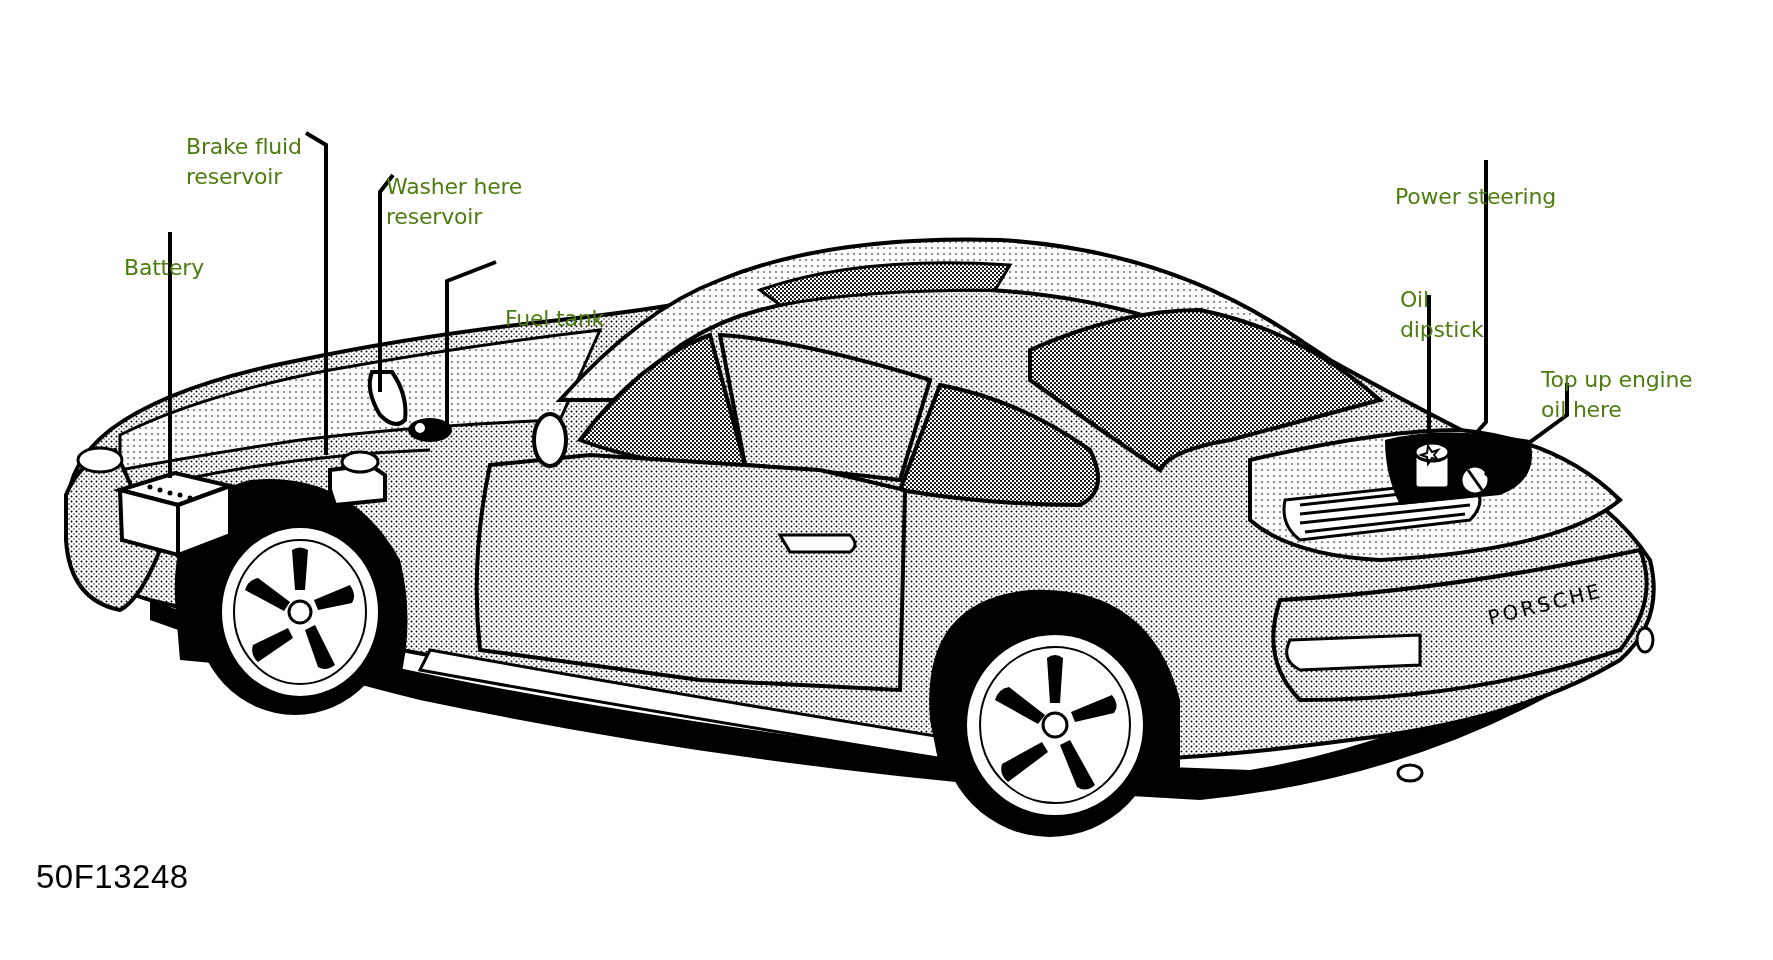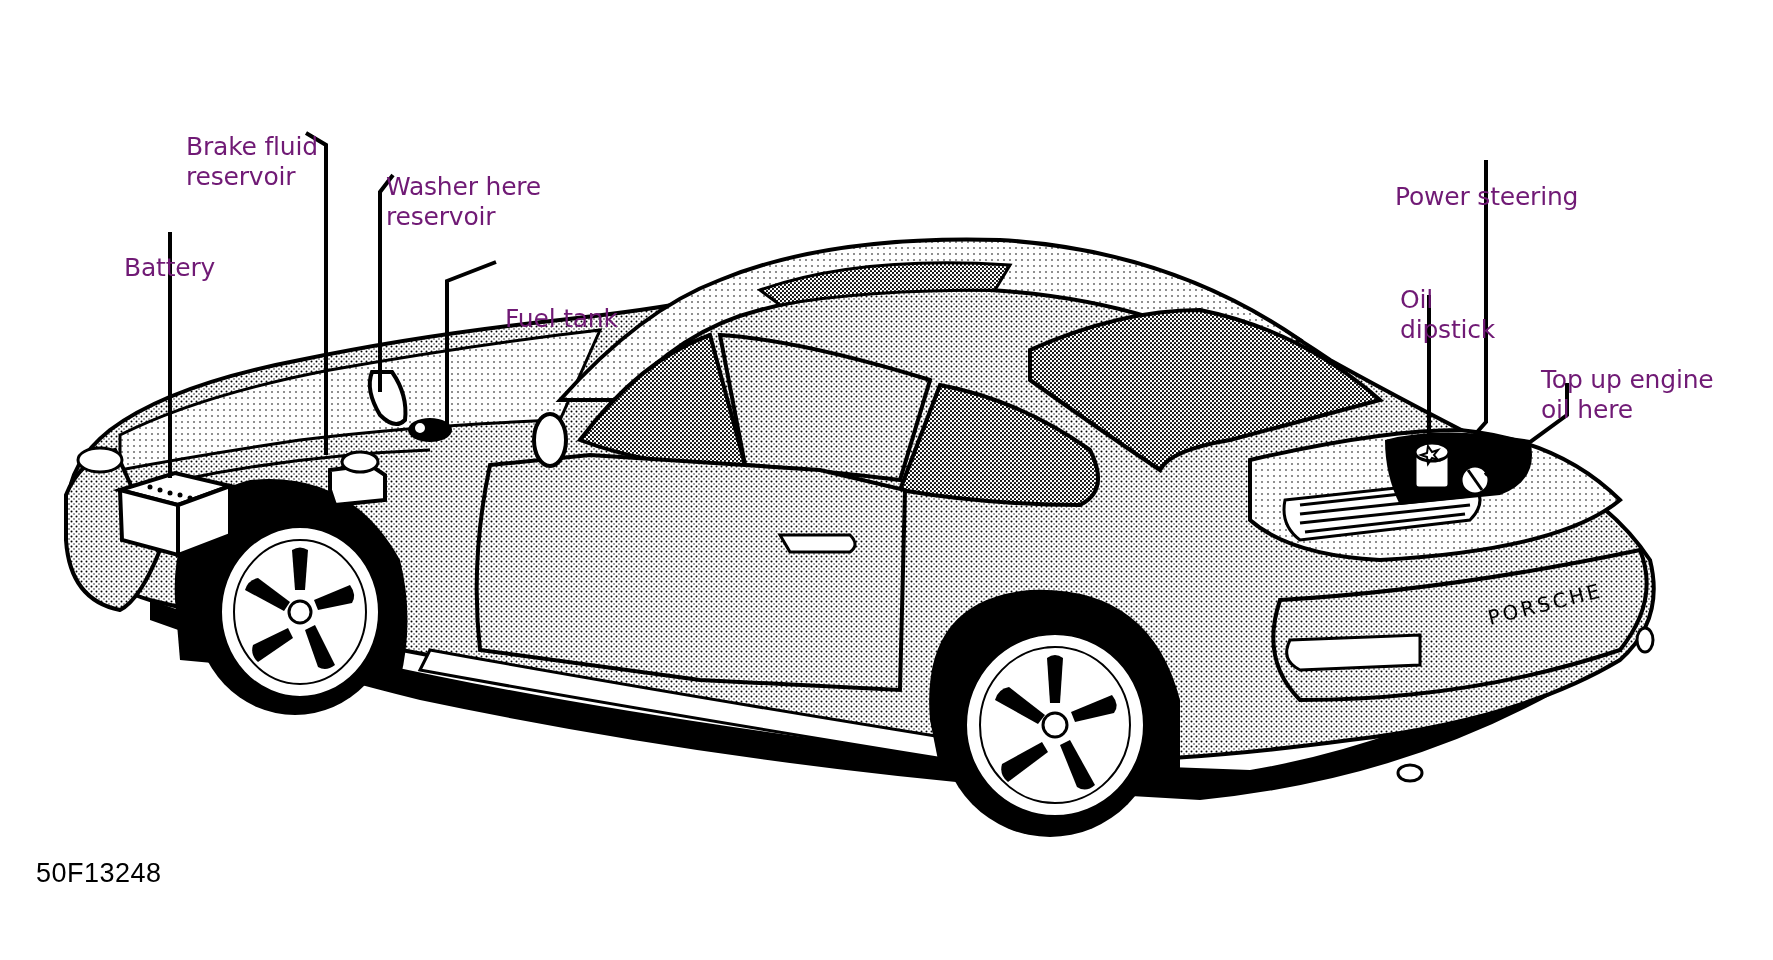--- a/index.html
+++ b/index.html
@@ -1,22 +1,22 @@
 <!DOCTYPE html>
 <html><head>
 <meta charset="utf-8">
 <style>
   html, body { margin:0; padding:0; background:#ffffff; }
   body { width:1773px; height:960px; position:relative; overflow:hidden;
          font-family:"DejaVu Sans", "Liberation Sans", sans-serif; color:#000; }
-  .label { position:absolute; font-size:25px; line-height:30px; color:#701a75;
+  .label { position:absolute; font-size:22px; line-height:30px; color:#4d7c0f;
            white-space:pre; letter-spacing:-0.2px; }
   .label span { display:block; }
   .fig-code { position:absolute; left:36px; top:858px; font-family:"Liberation Sans", sans-serif;
-              font-size:27px; letter-spacing:0.5px; }
+              font-size:33px; letter-spacing:0.5px; }
   svg.art { position:absolute; left:0; top:0; }
 </style>
 </head>
 <body>
 
 <svg class="art" width="1773" height="960" viewBox="0 0 1773 960">
   <defs>
     <pattern id="halftone" width="5" height="5" patternUnits="userSpaceOnUse">
       <rect width="5" height="5" fill="#fff"></rect>
       <circle cx="1.5" cy="1.5" r="1" fill="#000"></circle>

